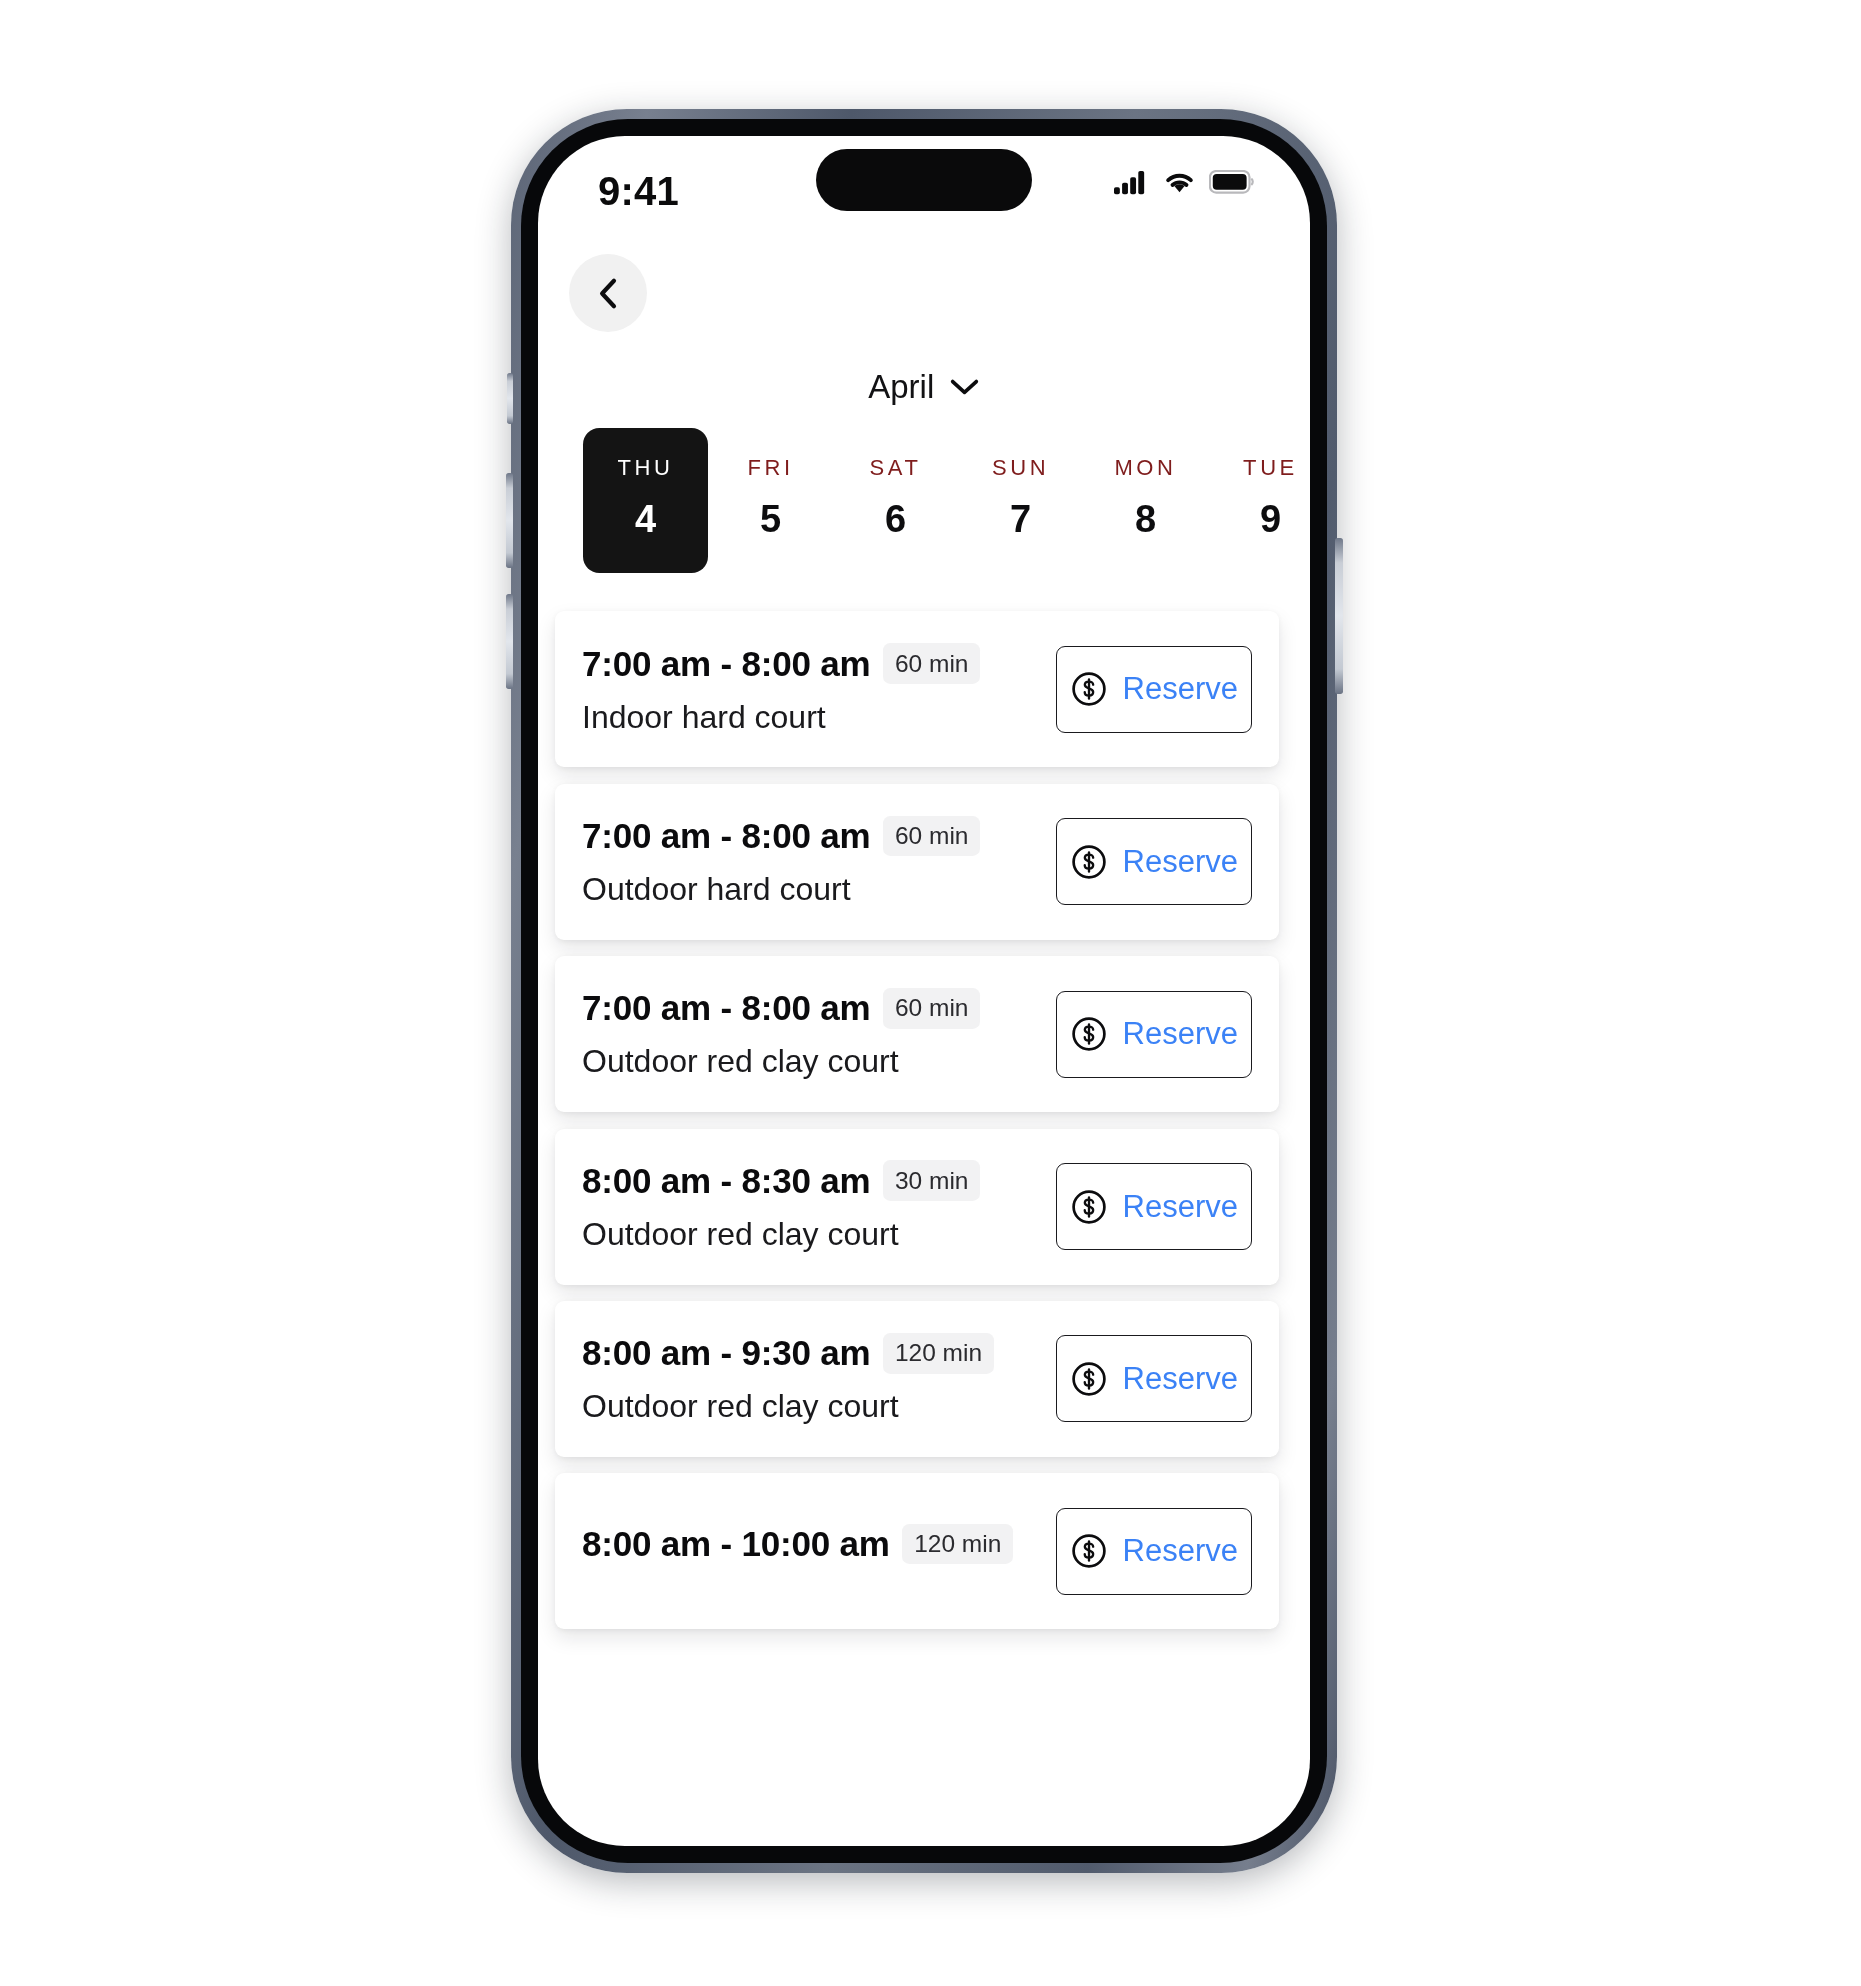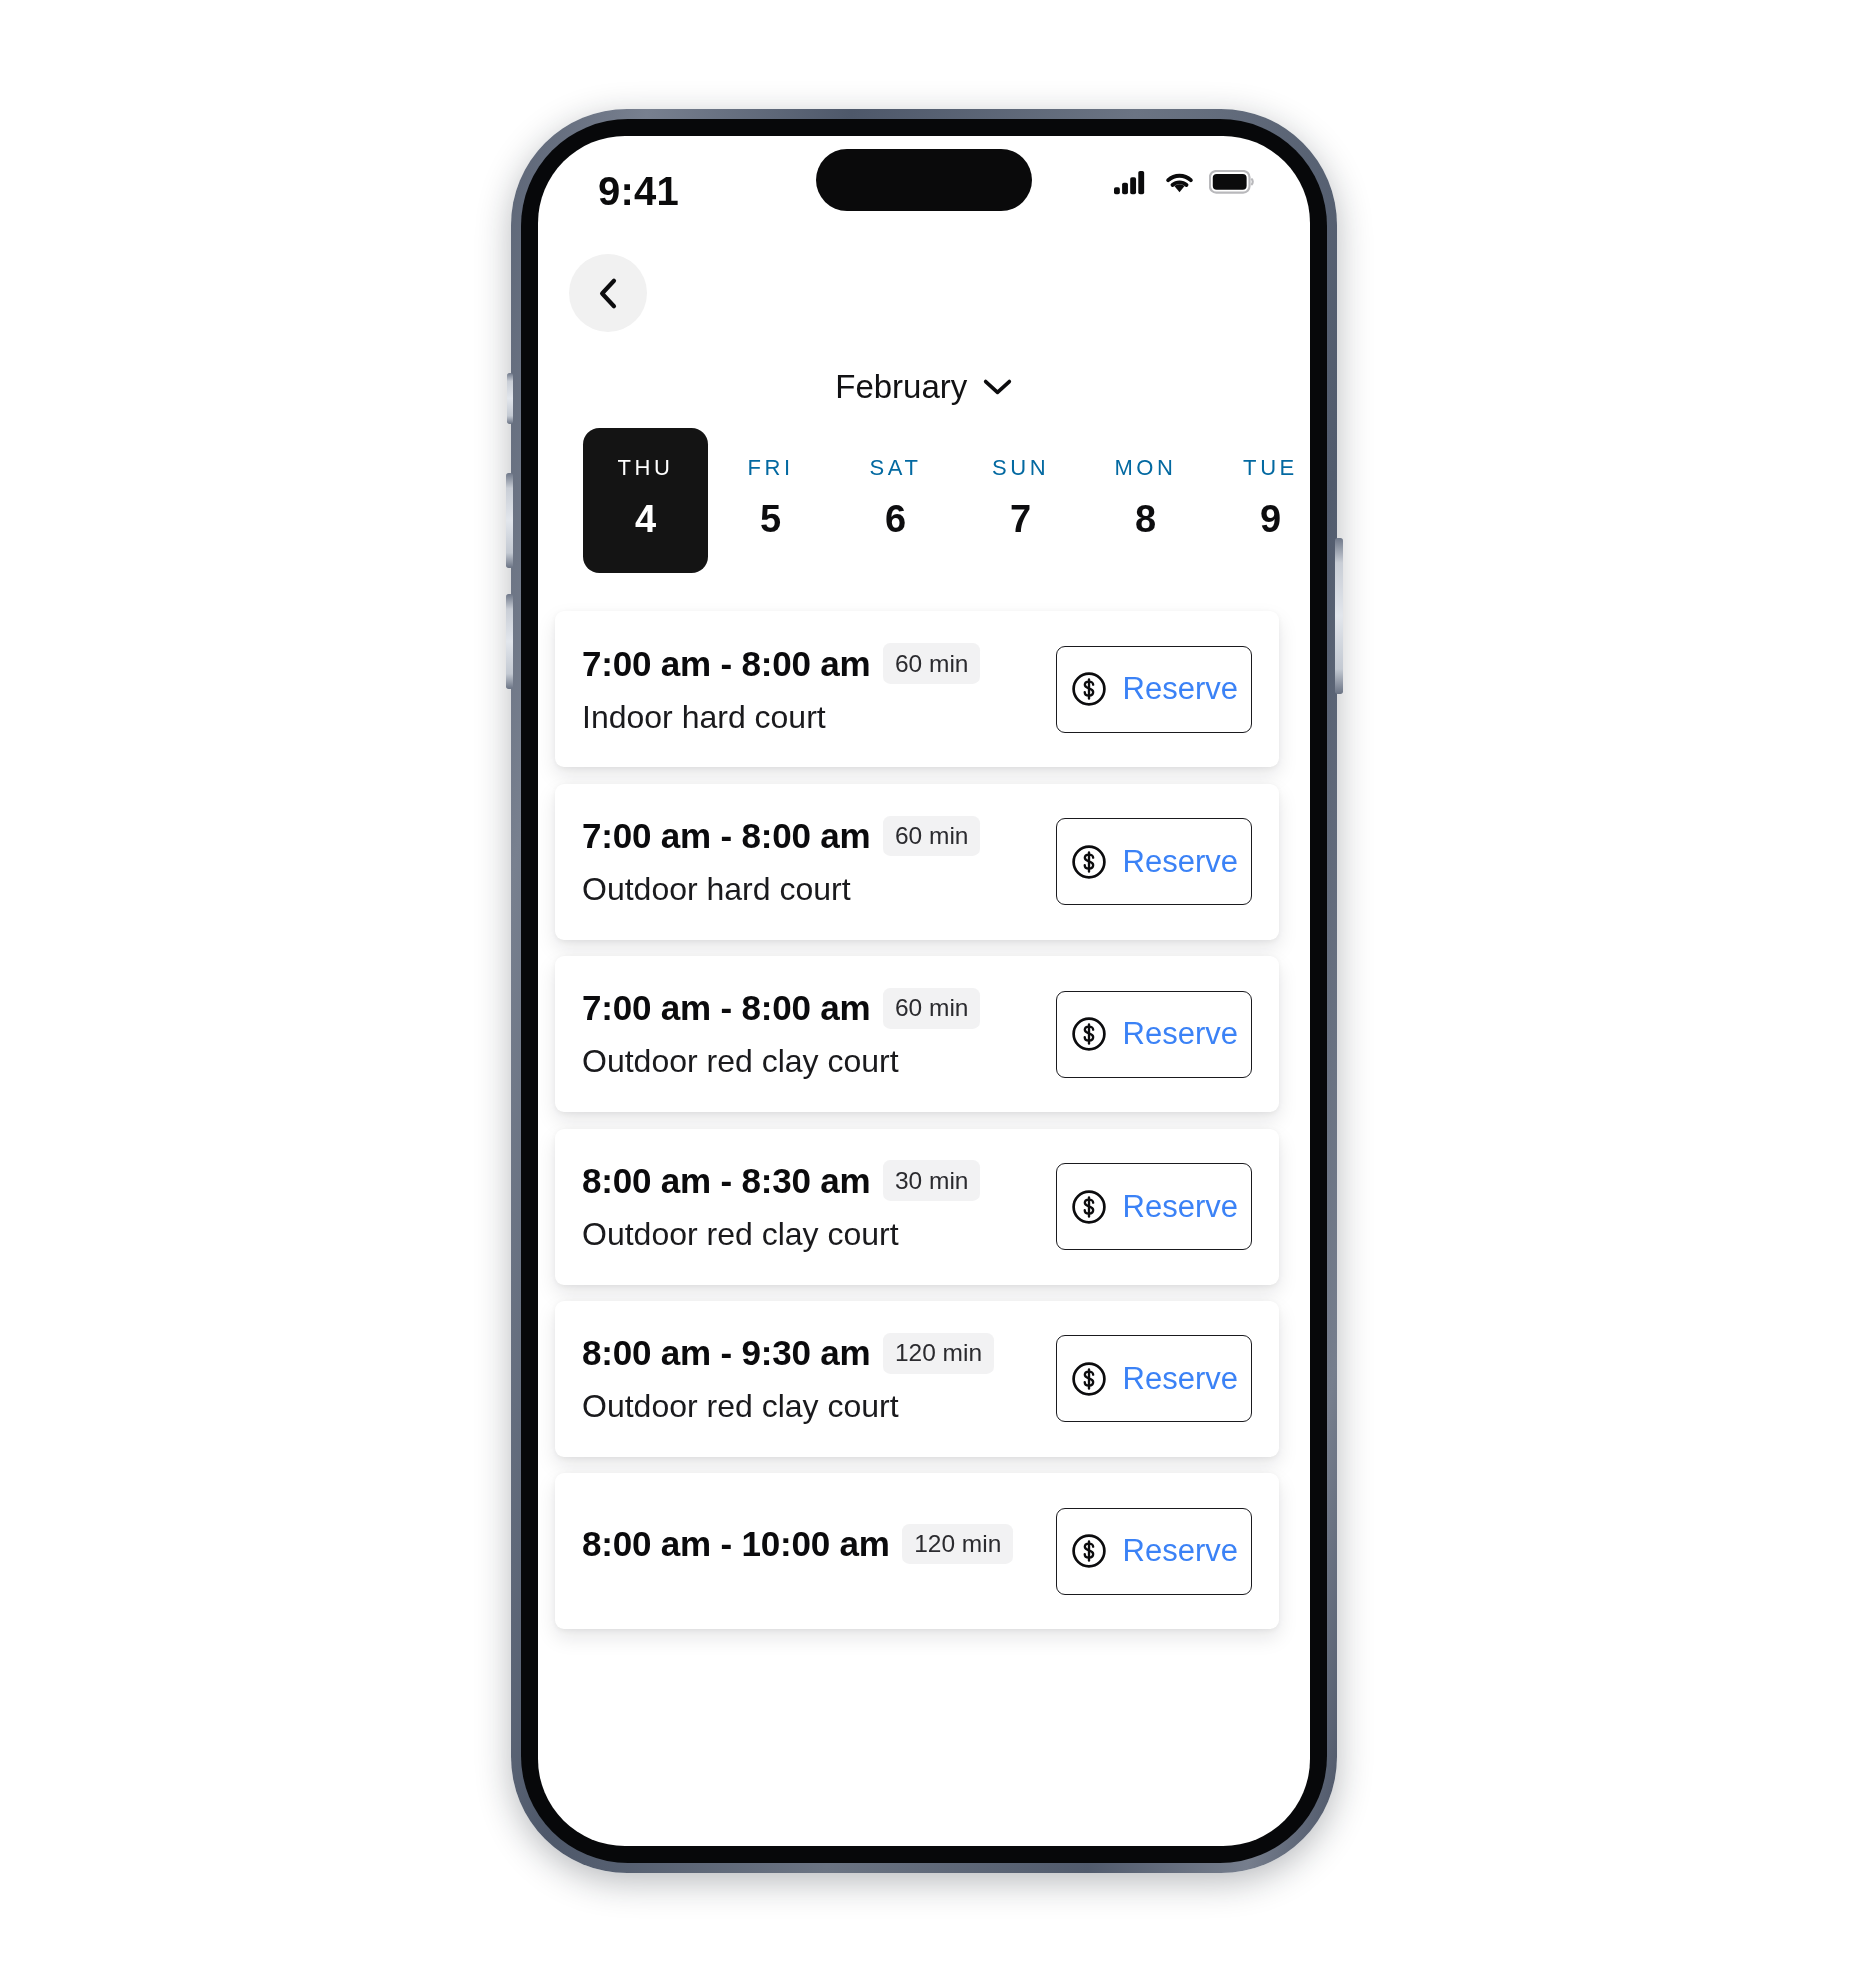--- a/index.html
+++ b/index.html
@@ -146,21 +146,21 @@
     justify-content: flex-start;
     padding-top: 27px;
     cursor: pointer;
   }
   .date-cell.sel {
     background: #141414;
   }
   .date-dow {
     font-size: 22px;
     letter-spacing: 3.6px;
-    color: #0369a1;
+    color: #7f1d1d;
     font-weight: 400;
   }
   .date-num {
     margin-top: 16.4px;
     font-size: 38px;
     font-weight: 700;
     color: #0d0d0f;
   }
   .date-cell.sel .date-dow { color: #ffffff; }
   .date-cell.sel .date-num { color: #ffffff; }
@@ -294,21 +294,21 @@
       <div class="back-btn">
         <span>
           <svg width="31" height="35" viewBox="0 0 34 38">
             <path d="M23 5 L10 19 L23 33" stroke="#0c0c0e" stroke-width="4.6" fill="none" stroke-linecap="round" stroke-linejoin="round"></path>
           </svg>
         </span>
       </div>
 
 
       <div class="month-row">
-        <span class="month-label">February</span>
+        <span class="month-label">April</span>
         <span>
           <svg width="31" height="20" viewBox="0 0 34 22">
             <path d="M4 5 L17 17 L30 5" stroke="#0c0c0e" stroke-width="4" fill="none" stroke-linecap="round" stroke-linejoin="round"></path>
           </svg>
         </span>
       </div>
 
       <div class="date-strip">
         <div class="date-cell sel">
           <span class="date-dow">THU</span>

